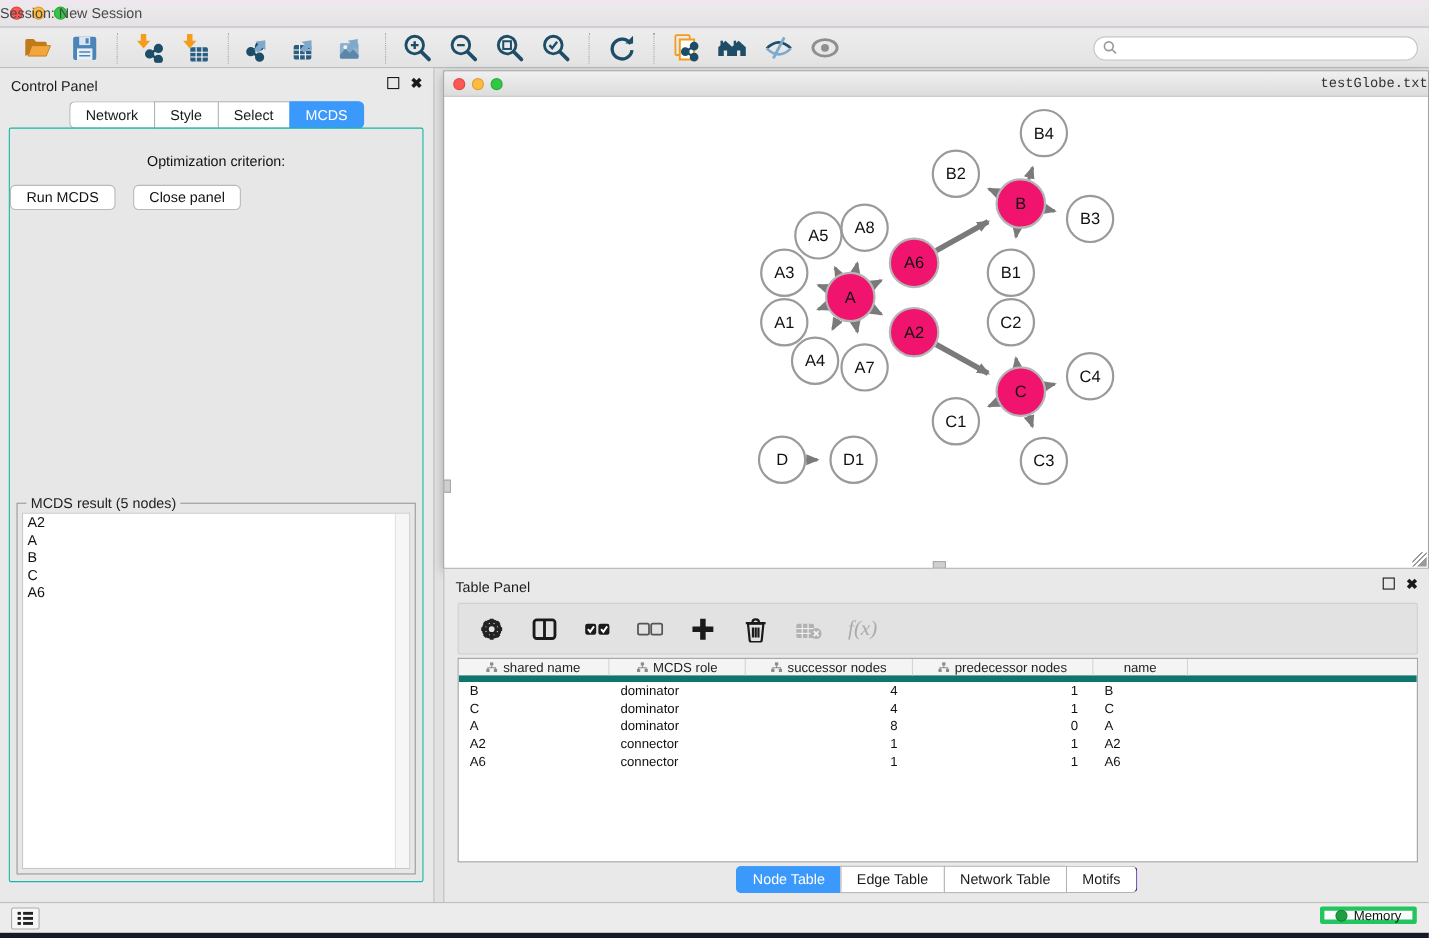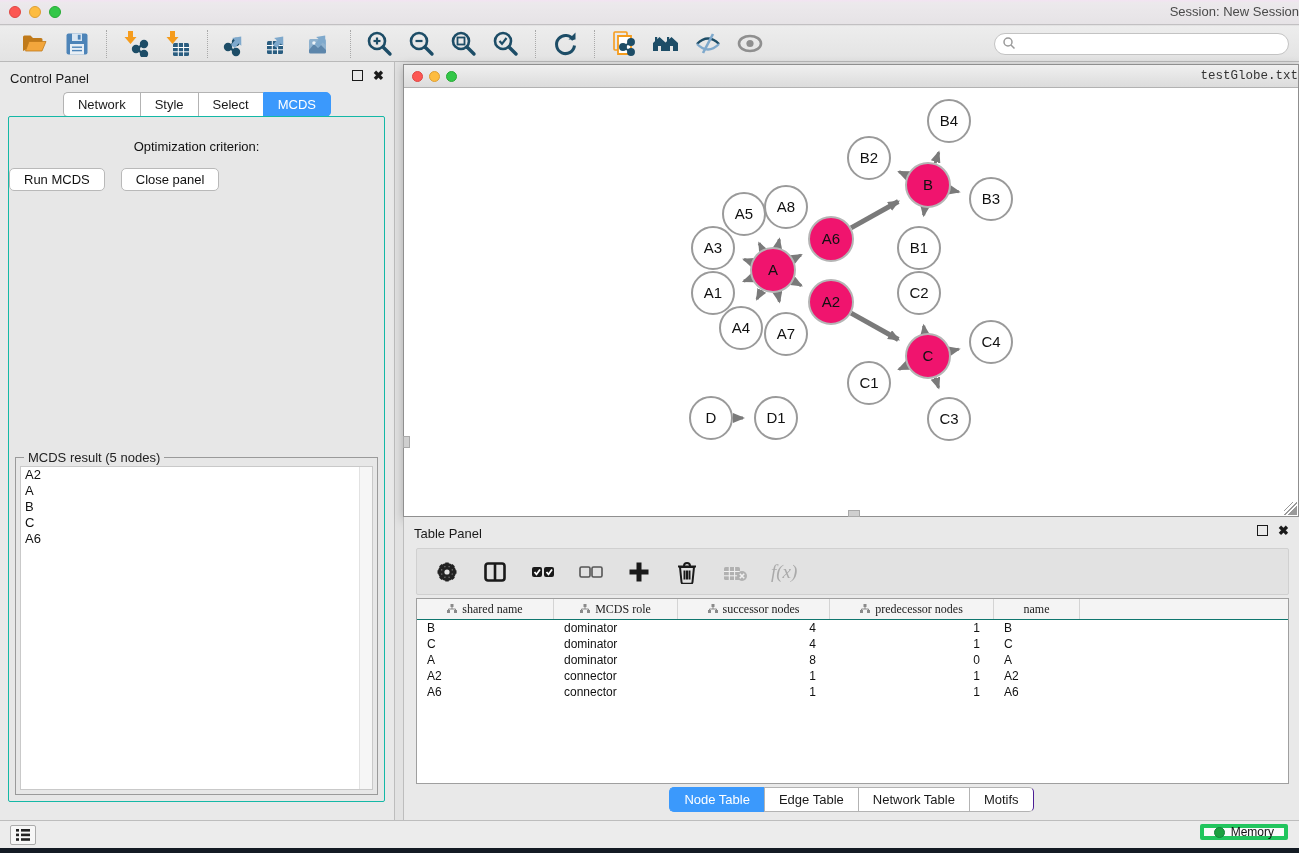--- a/index.html
+++ b/index.html
@@ -8,21 +8,21 @@
 
   
   .app-titlebar { position:absolute; left:0; top:0; width:1299px; height:25px;
     background:linear-gradient(#f3e3f2 0%, #ece9ec 12%, #e6e3e6 100%);
     border-bottom:1px solid #c2c0c2; }
   .lights { position:absolute; left:9px; top:6px; display:flex; gap:8px; }
   .light { width:12px; height:12px; border-radius:50%; }
   .light.red { background:#fc5753; border:1px solid #df4744; }
   .light.yellow { background:#fdbc40; border:1px solid #de9f34; }
   .light.green { background:#33c748; border:1px solid #27aa35; }
-  .app-title { position:absolute; left:0; right:0; top:4px; text-align:right; color:#4a4a4a; font-size:13px;padding-left:28px; }
+  .app-title { position:absolute; left:0; right:0; top:4px; text-align:left; color:#4a4a4a; font-size:13px; }
 
   
   .toolbar { position:absolute; left:0; top:26px; width:1299px; height:36px;
     background:linear-gradient(#ededed,#e3e3e3); border-bottom:1px solid #b9b9b9;
     display:flex; align-items:center; padding-left:6px; }
   .tb-group { display:flex; align-items:center; gap:8px; padding:0 12px; }
   .tb-sep { width:1px; height:28px; border-left:1px dotted #a9a9a9; }
   .tb-btn { width:34px; height:30px; display:flex; align-items:center; justify-content:center; }
   .search-wrap { position:absolute; right:10px; top:7px; }
   .search-box { width:295px; height:22px; background:#fff; border:1px solid #c3c3c3; border-radius:12px;
@@ -76,21 +76,21 @@
   .scroll-dot-left { position:absolute; left:-1px; top:348px; width:7px; height:12px; background:#cfcfcf; border:1px solid #a9a9a9; }
   .scroll-dot-bottom { position:absolute; left:444px; bottom:-1px; width:12px; height:7px; background:#cfcfcf; border:1px solid #a9a9a9; }
 
   
   .table-panel { position:absolute; left:403px; top:517px; width:896px; height:303px; background:#e9e9e9; border-left:1px solid #bdbdbd; }
   .tp-toolbar { position:absolute; left:12px; right:10px; top:31px; height:47px; background:#e2e2e2;
     border:1px solid #d0d0d0; border-radius:2px; display:flex; align-items:center; gap:24px; padding-left:18px; }
   .tp-icon { display:flex; align-items:center; justify-content:center; }
   .fx-label { font-family:"Liberation Serif", serif; font-style:italic; font-size:19px; color:#aaa; }
   .data-table { position:absolute; left:12px; right:10px; top:81px; bottom:36px; background:#fff; border:1px solid #9f9f9f; overflow:hidden; }
-  .dt-header { display:flex; height:21px; background:#f4f4f4; border-bottom:1px solid #0f766e;font-family:Liberation Serif, serif; }
+  .dt-header { display:flex; height:21px; background:#f4f4f4; border-bottom:6px solid #0f766e; }
   .dt-hcell { display:flex; align-items:center; justify-content:center; gap:5px; font-size:12px; color:#222;
     border-right:1px solid #d4d4d4; }
   .dt-row { display:flex; height:16px; }
   .dt-cell { font-size:12px; color:#111; line-height:16px; white-space:nowrap; overflow:hidden; }
   .tp-tabs { position:absolute; left:0; right:0; bottom:8px; display:flex; justify-content:center; }
 
   
   .status-bar { position:absolute; left:0; top:820px; width:1299px; height:28px; background:#ececec; border-top:1px solid #bdbdbd; }
   .list-btn { position:absolute; left:10px; top:4px; width:26px; height:20px; background:#f7f7f7; border:1px solid #ababab; border-radius:2px;
     display:flex; align-items:center; justify-content:center; }

